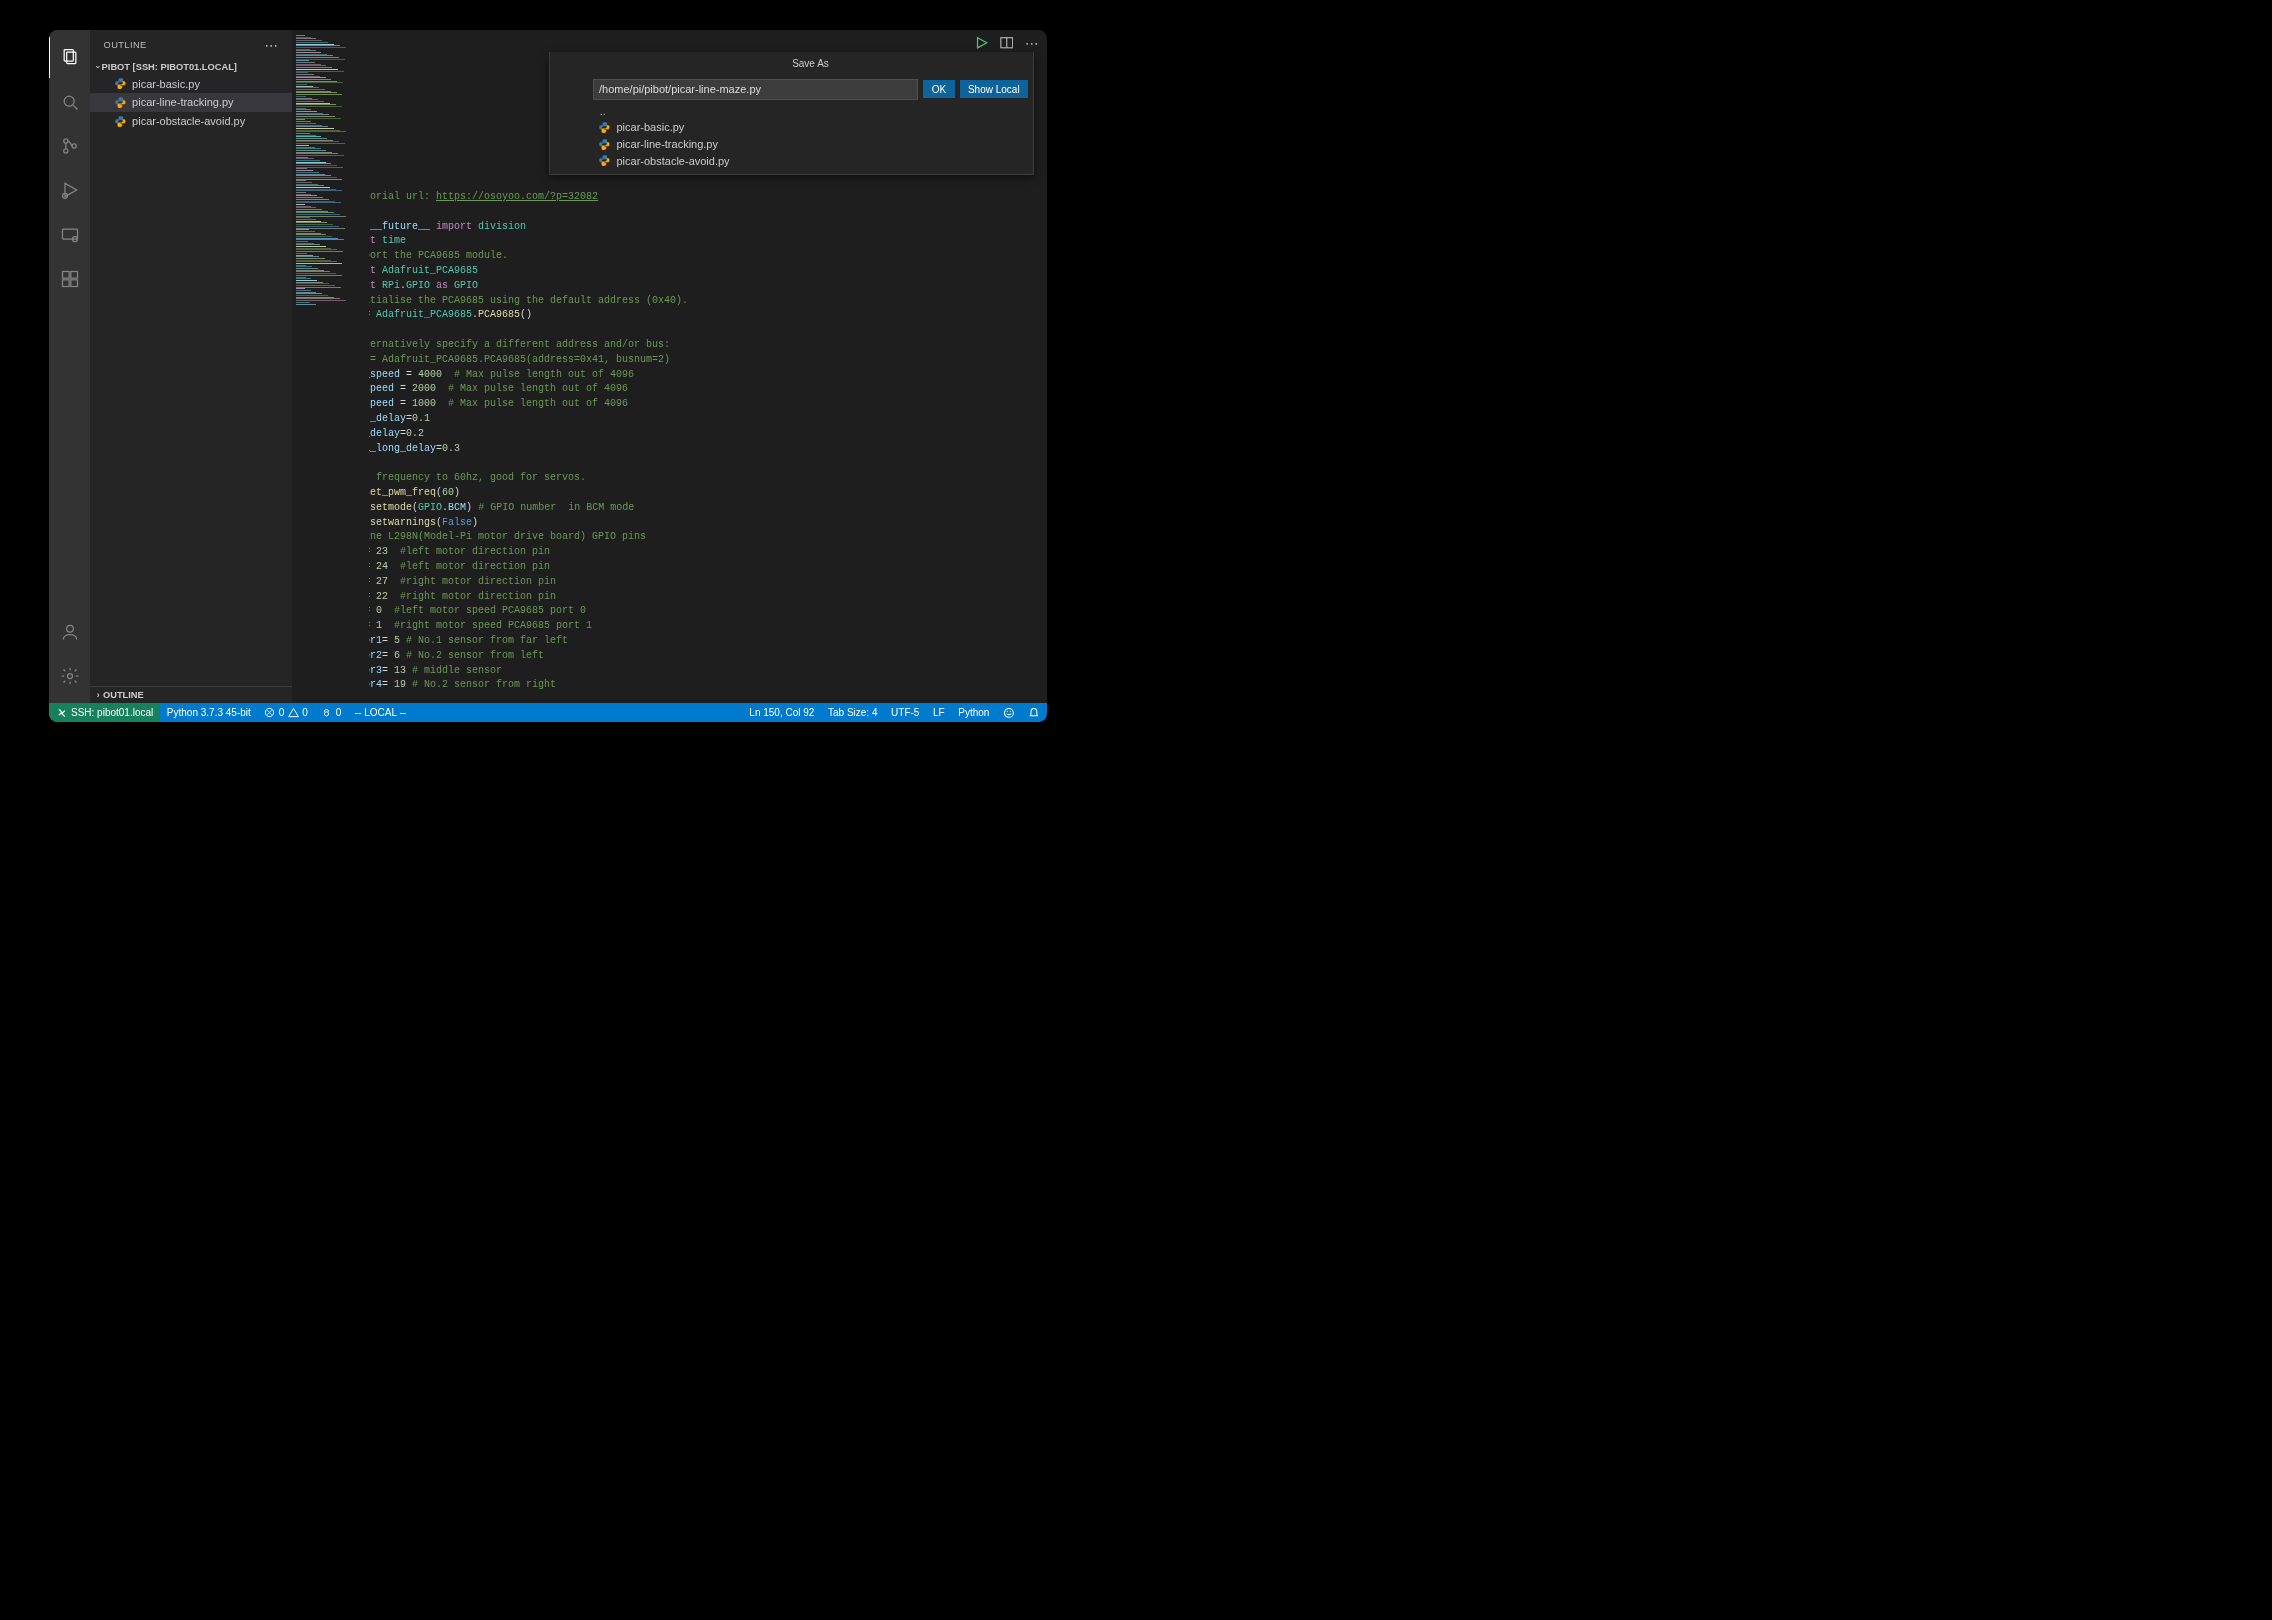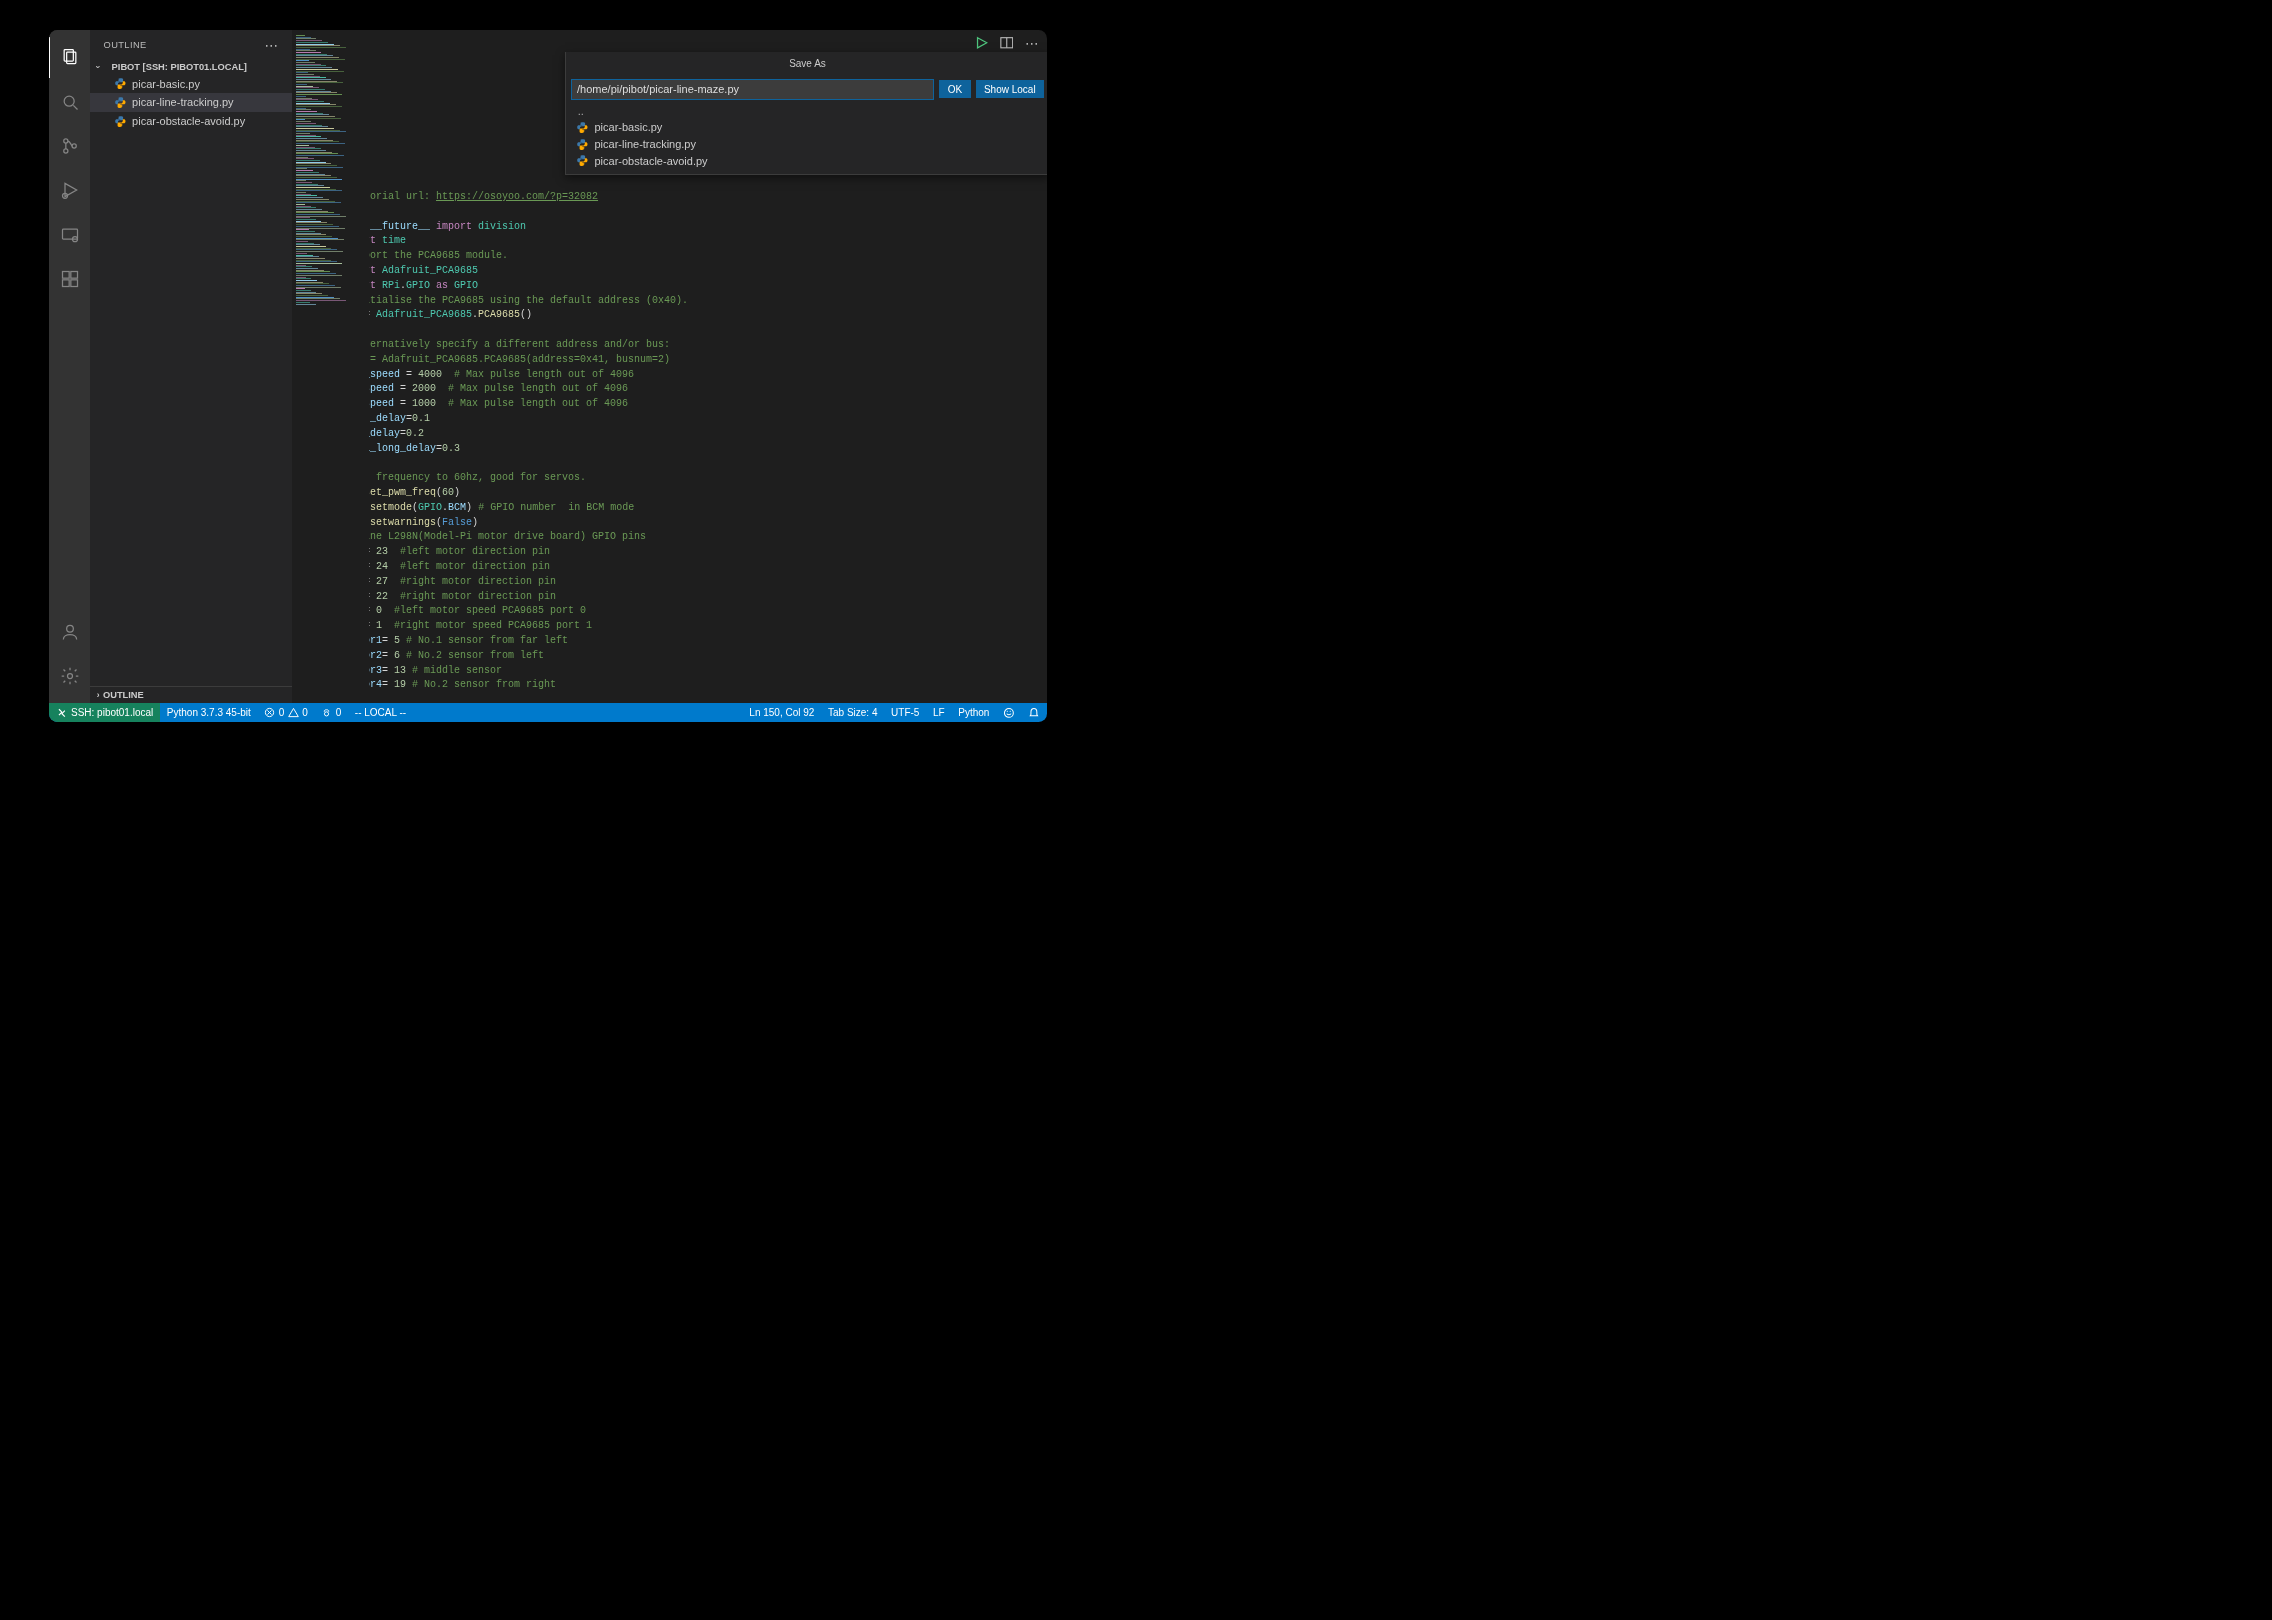--- a/index.html
+++ b/index.html
@@ -69,21 +69,21 @@
   }
   .sb-header {
     height: 29.5px; display: flex; align-items: center;
     padding: 0 13.5px; color: #bbb; font-size: 9.3px;
     letter-spacing: 0.4px;
     justify-content: space-between;
   }
   .sb-dots { color: #bbb; cursor: pointer; font-size: 13.5px; }
   .sb-section {
     padding: 2.5px 6.8px; color: #ccc; font-size: 9.3px; font-weight: 700;
-    display: flex; align-items: flex-start; gap: 12px; cursor: pointer;
+    display: flex; align-items: flex-start; gap: 2px; cursor: pointer;
   }
   .chev { display: inline-block; transform: rotate(90deg); font-size: 8.4px; color: #ccc; }
   .sb-files { display: flex; flex-direction: column; }
   .sb-file {
     height: 18.6px; display: flex; align-items: center;
     padding-left: 23.6px; gap: 5px; color: #ccc; font-size: 11px;
     cursor: pointer;
   }
   .sb-file.selected { background: #37373d; }
   .sb-file .icon { width: 13.5px; height: 13.5px; display:flex; align-items:center; justify-content:center;}
@@ -162,27 +162,28 @@
   .statusbar .sb-remote {
     background: #16825d; height: 100%;
     display: flex; align-items: center; padding: 0 6.8px; gap: 3.4px;
   }
   .statusbar .sb-item { padding: 0 6.8px; height:100%; display:flex; align-items:center; gap:3.4px; cursor:pointer;}
   .statusbar .spacer { flex:1; }
 
   
   .quickbox {
     position: absolute;
-    top: 22px; left: 272px;
+    top: 22px; left: 256px;
     width: 485px;
     background: #252526;
     box-shadow: 0 3.4px 8.4px rgba(0,0,0,0.5);
     z-index: 50;
     border: 0.8px solid #3c3c3c;
     border-top: none;
+    padding-left: 38px;
   }
   .qb-title {
     height: 23.6px;
     display: flex; align-items: center; justify-content: center;
     color: #ccc; font-size: 10px;
     background: #252526;
   }
   .qb-row {
     display: flex; gap: 5px;
     padding: 3.4px 5px 3.4px 5px;

